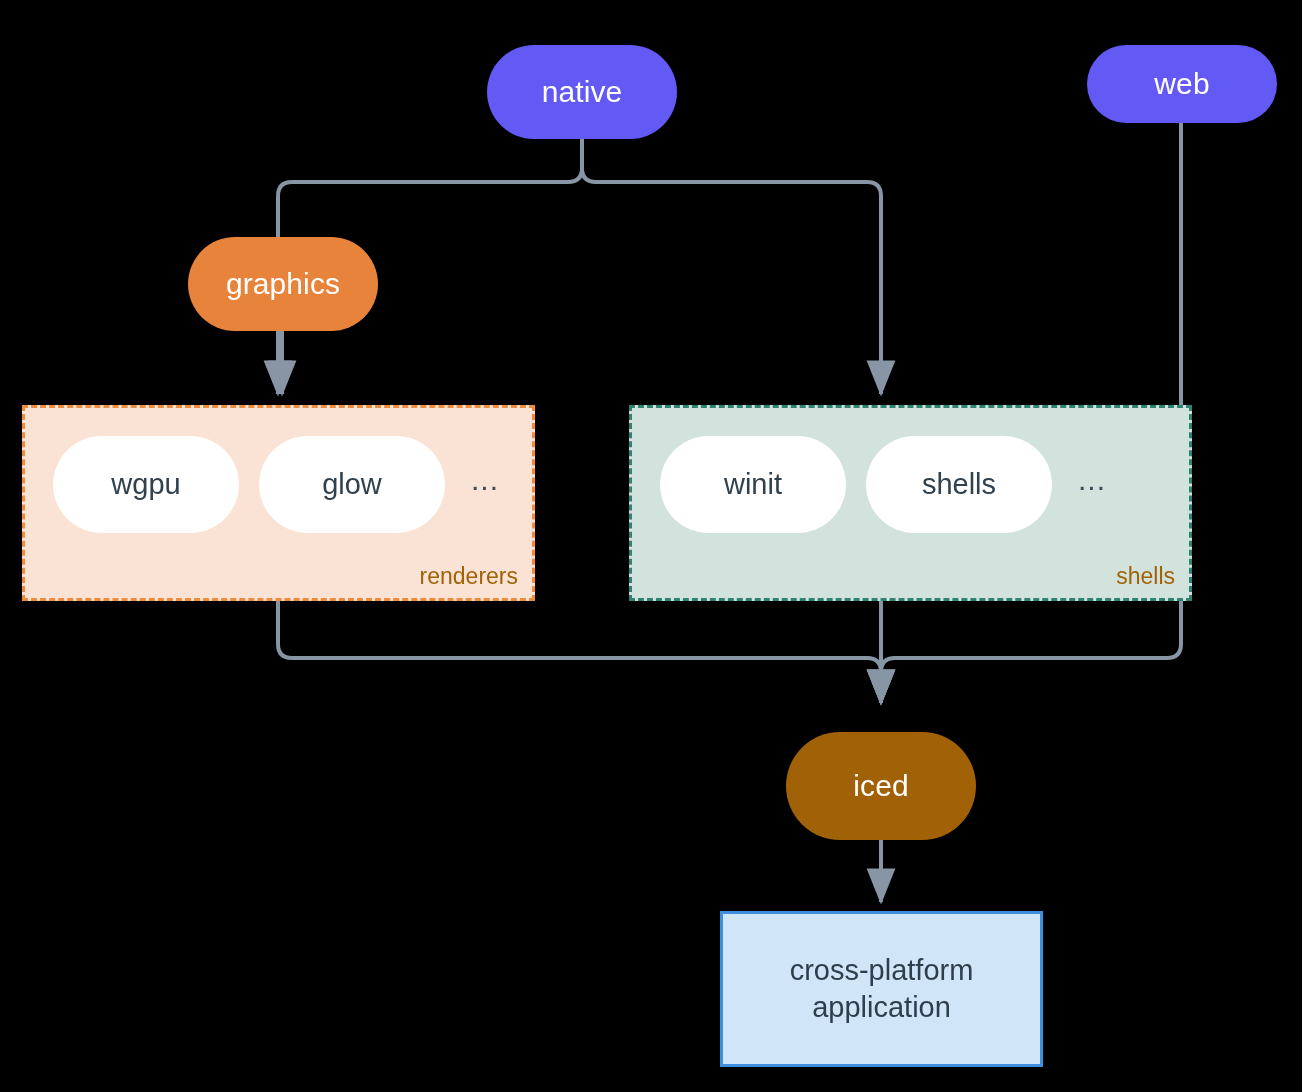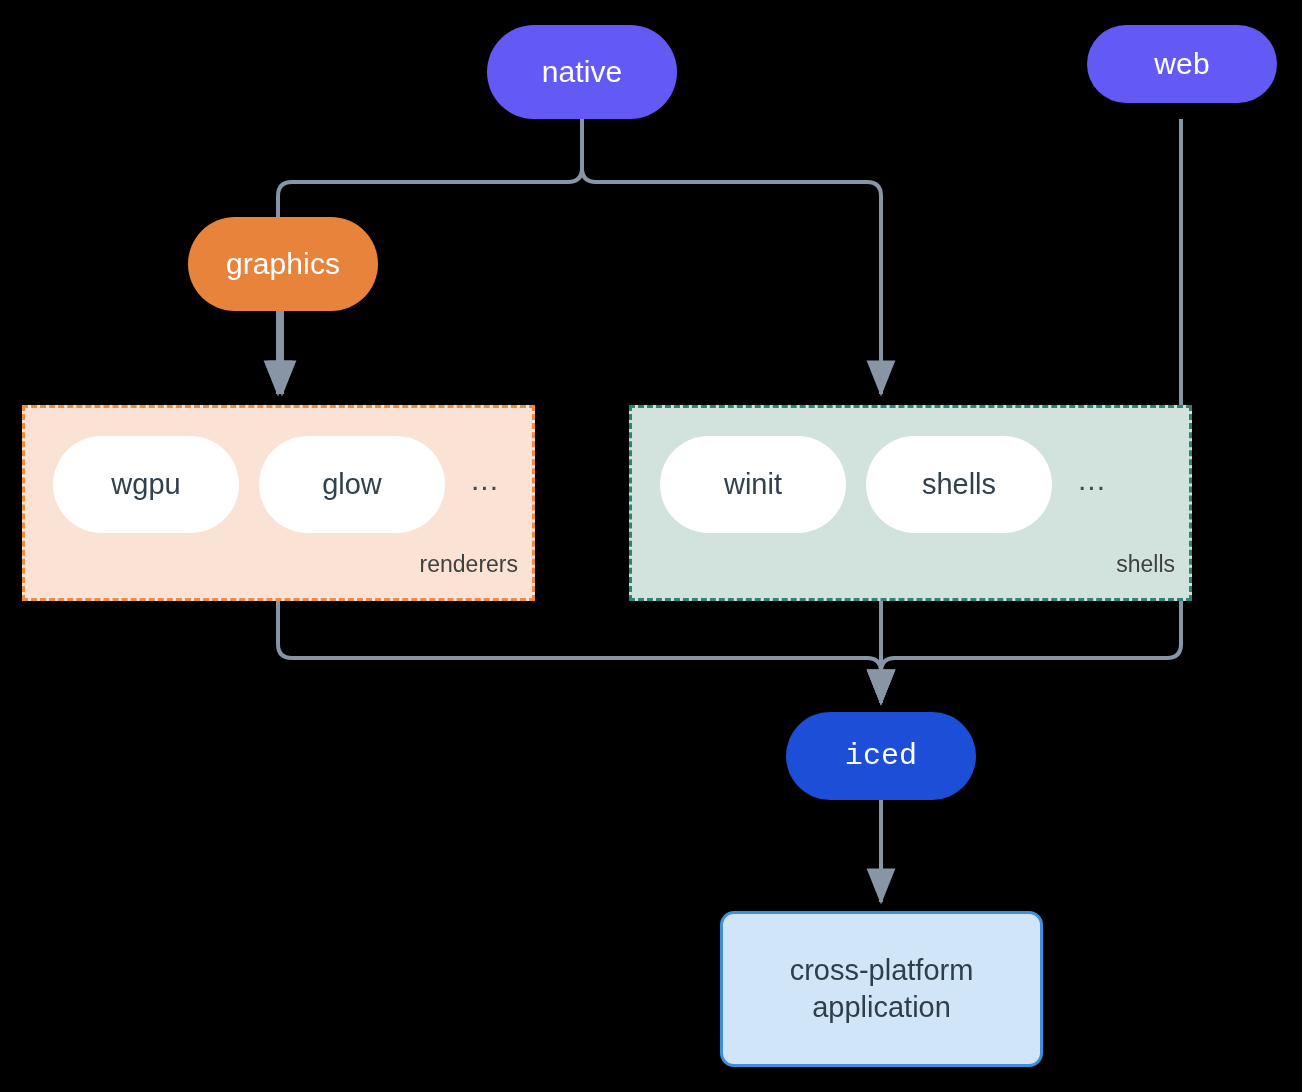--- a/index.html
+++ b/index.html
@@ -27,49 +27,48 @@
     pointer-events: none;
   }
   .node {
     position: absolute;
     box-sizing: border-box;
     display: flex;
     align-items: center;
     justify-content: center;
     text-align: center;
     line-height: 1.28;
-    border-radius: 14px;
   }
   
   .pill {
     border-radius: 999px;
     color: #ffffff;
     font-size: 30px;
     letter-spacing: 0.1px;
+    margin-top: 20px;
   }
   #node-native {
     left: 487px;  top: 25px;
     width: 190px; height: 94px;
     background: #6359F5;
   }
   #node-web {
     left: 1087px; top: 25px;
     width: 190px; height: 78px;
     background: #6359F5;
   }
   #node-graphics {
     left: 188px;  top: 217px;
     width: 190px; height: 94px;
     background: #E8833B;
   }
   #node-iced {
     left: 786px;  top: 712px;
-    width: 190px; height: 88px;
-    background: #1d4ed8;
-    font-family: Liberation Mono, monospace;
+    width: 190px; height: 108px;
+    background: #a16207;
   }
   
   .group-box {
     position: absolute;
     box-sizing: border-box;
     border-style: dashed;
     border-width: 3px;
   }
   #group-renderers {
     left: 22px;  top: 405px;
@@ -108,23 +107,23 @@
   .ellipsis {
     color: #3B4A57;
     font-size: 30px;
     letter-spacing: 1px;
     padding-left: 6px;
     padding-bottom: 10px;
   }
   .group-label {
     position: absolute;
     right: 14px;
-    bottom: 20px;
+    bottom: 8px;
     font-size: 23px;
-    color: #404040;
+    color: #a16207;
   }
   
   #node-application {
     left: 720px; top: 911px;
     width: 323px; height: 156px;
     background: #D1E5F8;
     border: 3px solid #3D8FDD;
     color: #2F3E4B;
     font-size: 29px;
     flex-direction: column;

